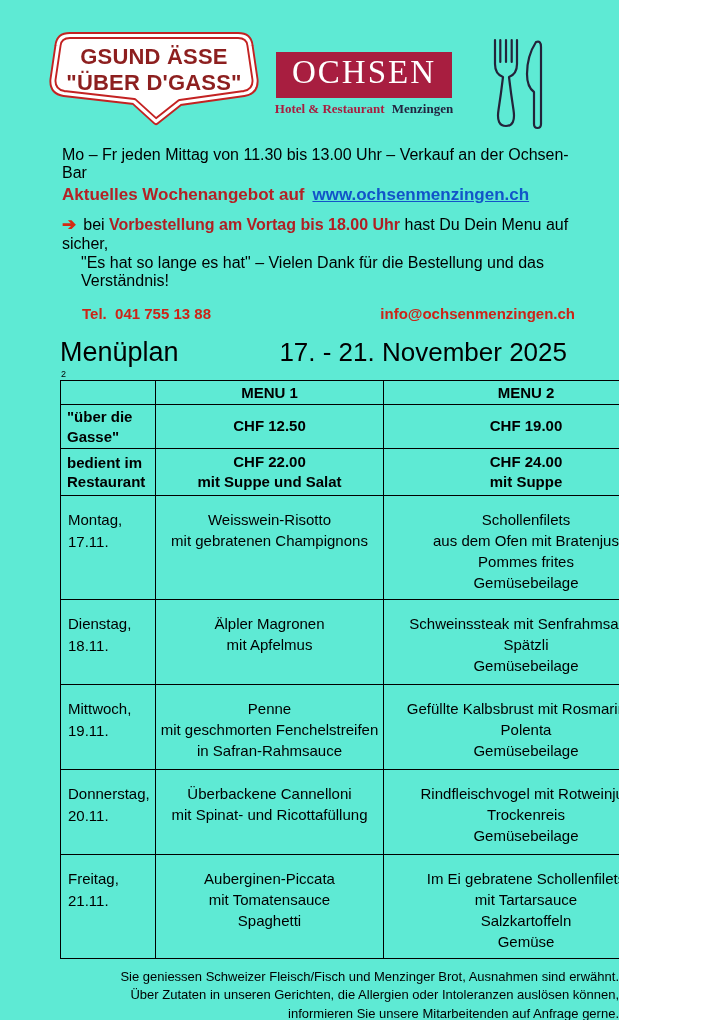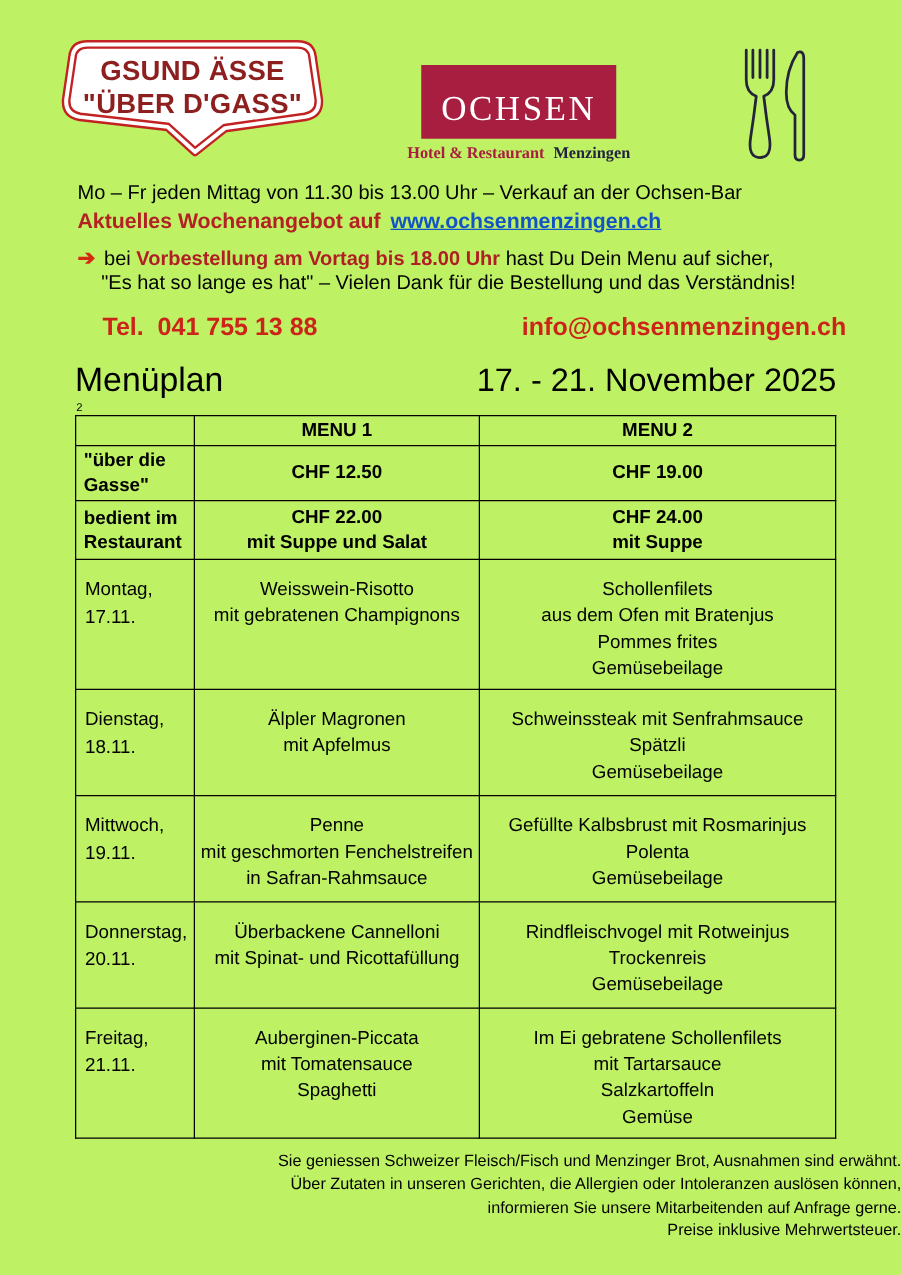--- a/index.html
+++ b/index.html
@@ -1,44 +1,44 @@
 <!DOCTYPE html>
 <html><head>
 <meta charset="utf-8">
 <style>
   html,body{margin:0;padding:0;background:#fff;}
   body{width:721px;height:1020px;font-family:"Liberation Sans",sans-serif;color:#000;}
-  .page{position:relative;width:721px;height:1020px;overflow:hidden;background:#bef264;}
+  .page{position:relative;width:619px;height:1020px;overflow:hidden;background:#5eead4;}
 
   
   .hdr{display:flex;align-items:flex-start;padding:28px 45px 0 44px;}
   .bubble-wrap{position:relative;width:220px;height:108px;flex:none;}
   .bubble-wrap svg{position:absolute;top:0;left:0;}
   .bubble-text{position:absolute;top:16px;left:0;right:0;text-align:center;
     font-weight:bold;color:#8d1f1f;font-size:22px;line-height:1.18;letter-spacing:.2px;}
   .brand{flex:1;display:flex;flex-direction:column;align-items:center;margin-top:24px;}
   .brand-banner{background:#a81e40;color:#ffffff;font-family:"Liberation Serif",serif;
-    font-size:28px;line-height:1.0;padding:22px 16px 9px;letter-spacing:2px;}
+    font-size:33px;line-height:1.0;padding:4px 16px 9px;letter-spacing:2px;}
   .brand-sub{font-family:"Liberation Serif",serif;font-weight:bold;font-size:13px;margin-top:3px;}
   .brand-sub .red{color:#a81e40;}
   .brand-sub .dark{color:#23233f;margin-left:4px;}
   .cutlery{width:110px;flex:none;display:flex;justify-content:center;margin-top:6px;}
 
   
   .intro{margin:10px 40px 0 62px;}
   .l1{font-size:16px;}
   .l2{font-size:17px;font-weight:bold;margin-top:3px;}
   .l2 .red{color:#b42125;}
   .l2 a{color:#1254c8;text-decoration:underline;margin-left:8px;cursor:pointer;}
   .l3{font-size:16px;margin-top:9px;}
   .l3 .arrow{color:#d42a12;font-weight:bold;margin-right:7px;font-size:17px;}
   .l3 .red{color:#b01f23;font-weight:bold;}
   .l4{font-size:16px;margin-left:19px;margin-top:1px;}
   .contact{display:flex;justify-content:space-between;align-items:baseline;
-    margin:15px 4px 0 20px;font-weight:bold;font-size:20px;color:#cc2418;}
+    margin:15px 4px 0 20px;font-weight:bold;font-size:15px;color:#cc2418;}
   .contact .tel{white-space:pre;}
 
   
   .titlerow{display:flex;justify-content:space-between;align-items:center;margin:15px 52px 0 60px;}
   .title-left{font-size:27px;}
   .title-right{font-size:26px;}
   .footnote{font-size:9px;margin:2px 0 0 61px;line-height:1;}
 
   
   table.menu{border-collapse:collapse;table-layout:fixed;margin:1px 0 0 60px;width:608px;}

